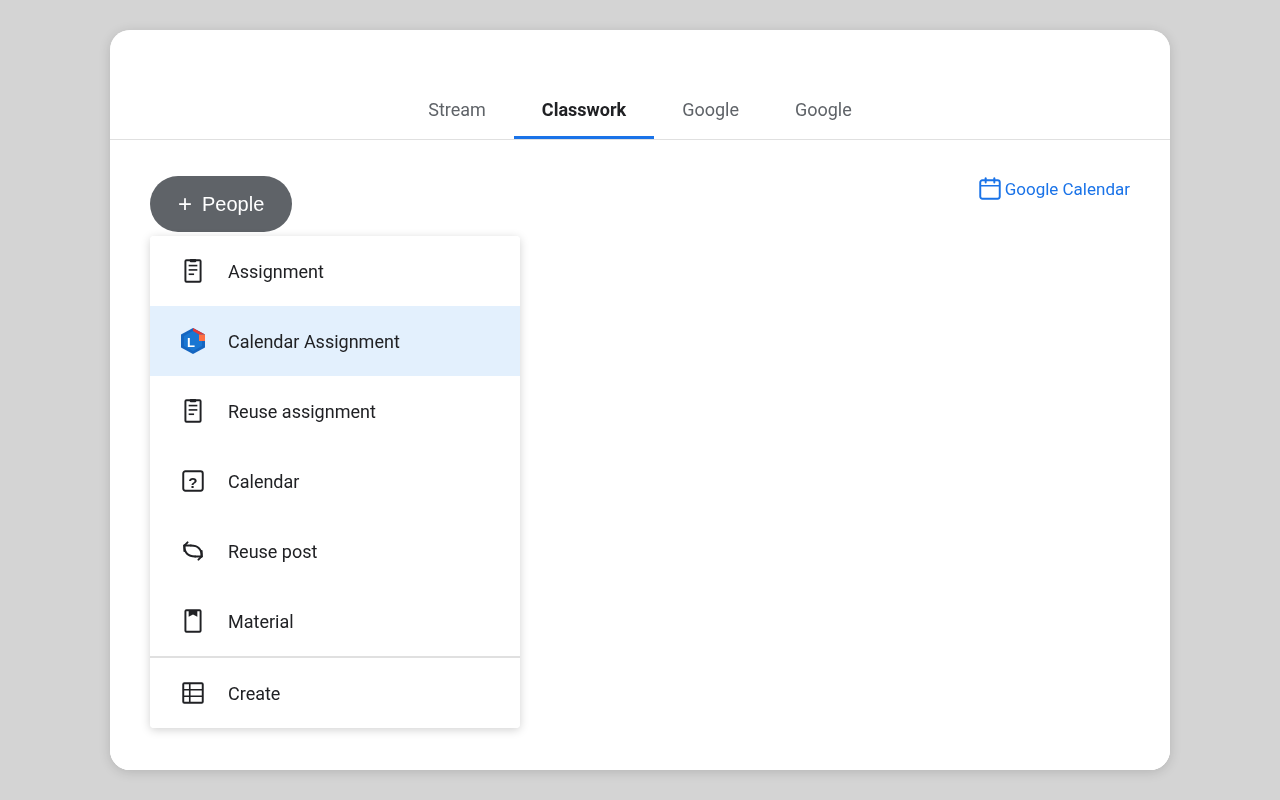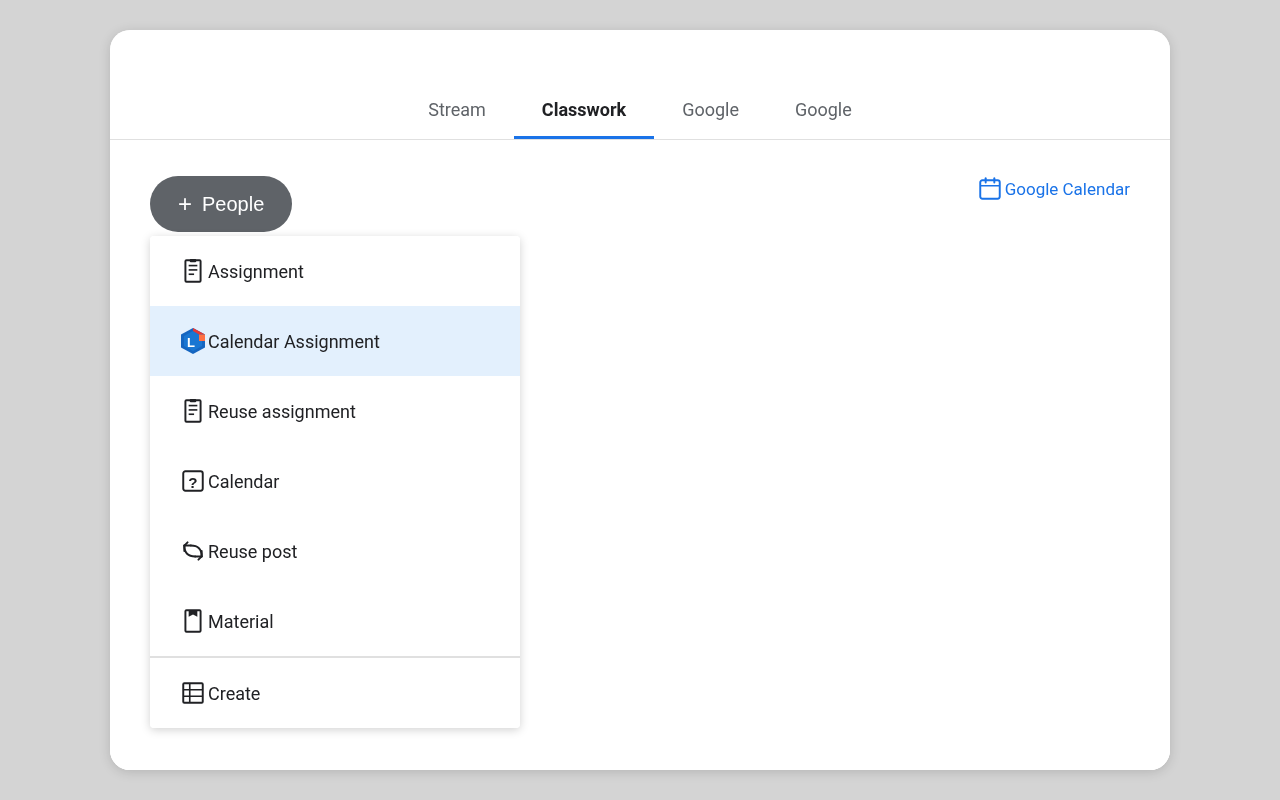--- a/index.html
+++ b/index.html
@@ -92,20 +92,21 @@
       width: 370px;
       margin-top: 4px;
       overflow: hidden;
     }
     .menu-section-top {
       border-bottom: 1px solid #e0e0e0;
     }
     .menu-item {
       display: flex;
       align-items: center;
+      gap: 20px;
       padding: 20px 28px;
       cursor: pointer;
       font-size: 18px;
       color: #202124;
       background: #fff;
     }
     .menu-item.highlighted {
       background: #e3f0fd;
     }
     .menu-item-icon {

